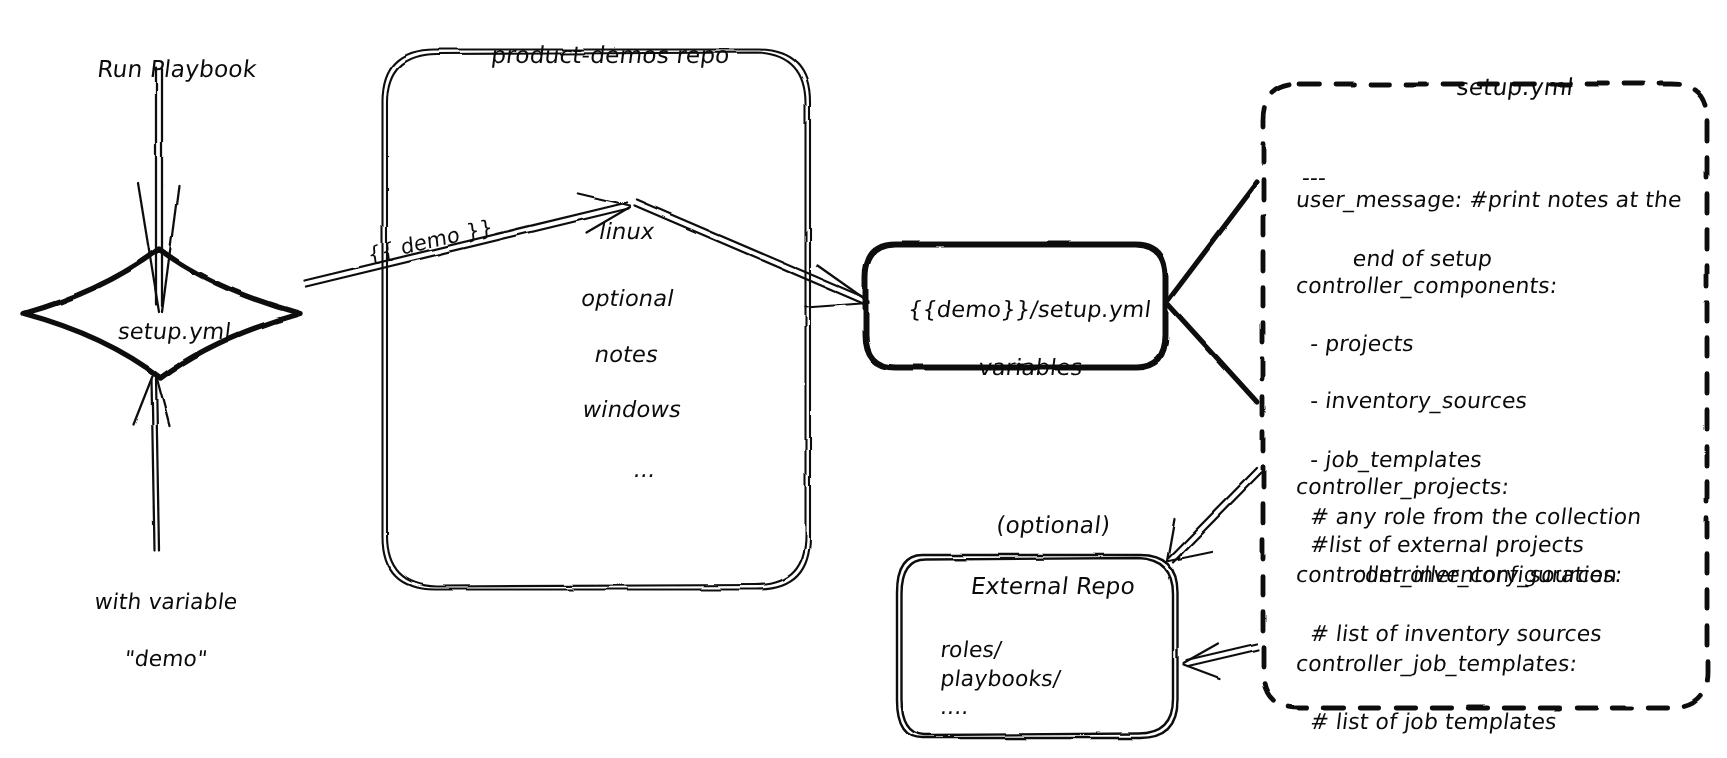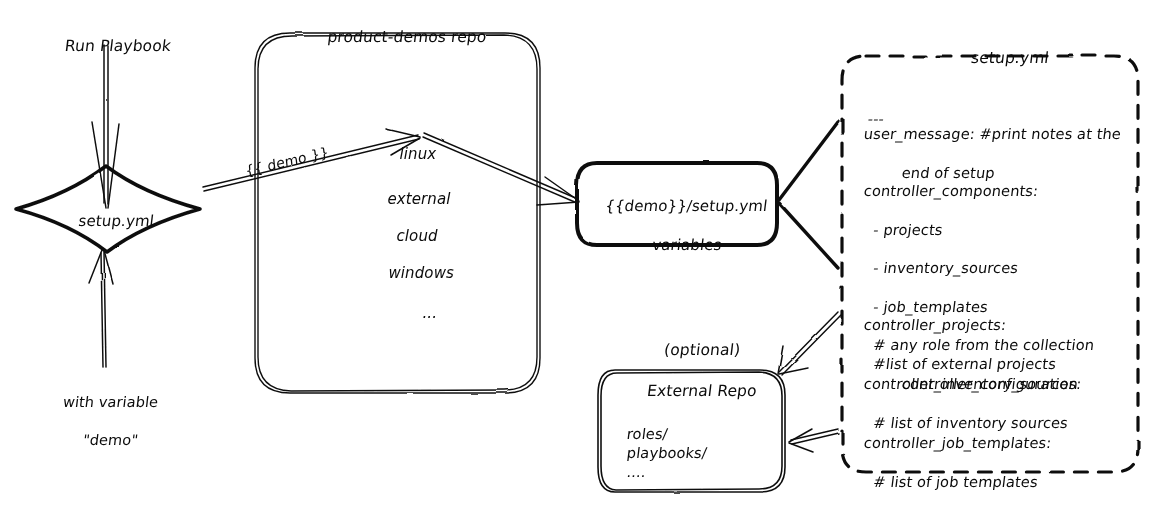--- a/index.html
+++ b/index.html
@@ -152,24 +152,24 @@
   </div>
 
   <div class="lbl t-title ctr" style="left:397px; top:7px;">
     <span class="skew">product-demos repo</span>
   </div>
 
   <div class="lbl t-item" style="left:380px; top:125px;">
     <span>linux</span>
   </div>
   <div class="lbl t-item" style="left:368px; top:170px;">
-    <span>external</span>
+    <span>optional</span>
   </div>
   <div class="lbl t-item" style="left:377px; top:207px;">
-    <span>cloud</span>
+    <span>notes</span>
   </div>
   <div class="lbl t-item" style="left:369px; top:244px;">
     <span>windows</span>
   </div>
   <div class="lbl t-item" style="left:403px; top:284px;">
     <span>...</span>
   </div>
 
   <div class="lbl t-edge slant" style="left:228px; top:148px; transform:rotate(-13deg);">
     <span class="skew">{{ demo }}</span>

